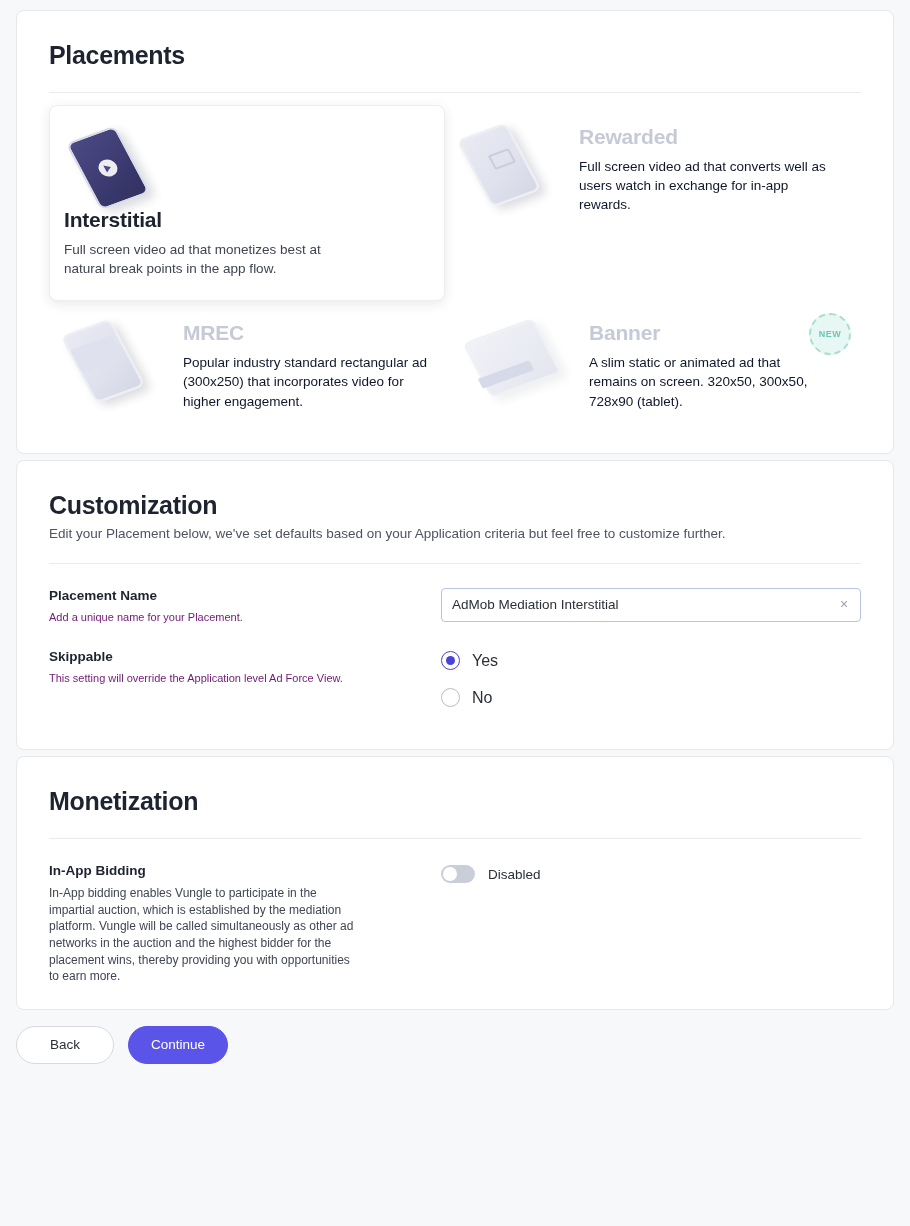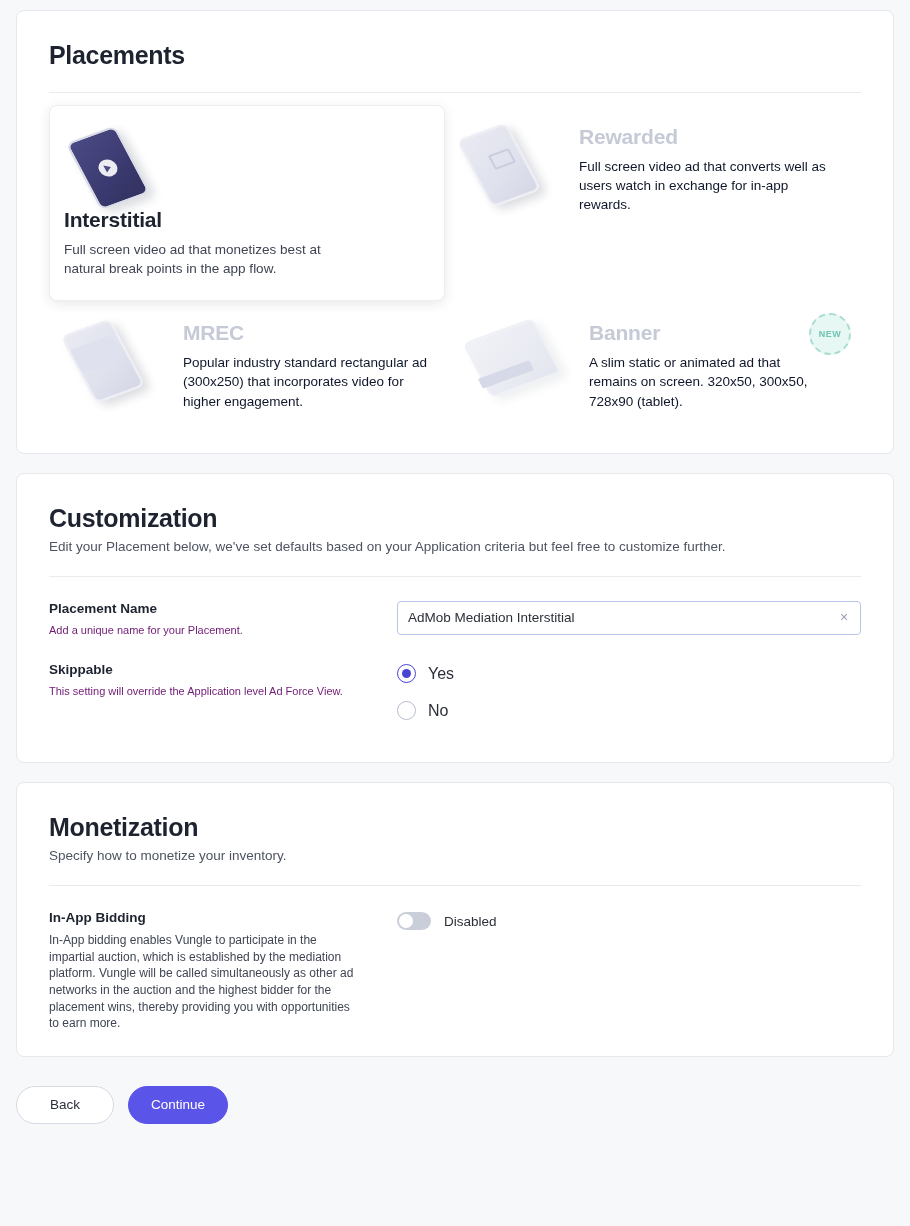--- a/index.html
+++ b/index.html
@@ -15,21 +15,21 @@
     min-height: 1226px;
   }
   .page {
     width: 910px;
     padding: 10px 16px 0 16px;
   }
   .card {
     background: #ffffff;
     border: 1px solid #e6e8ec;
     border-radius: 8px;
-    margin-bottom: 19px;
+    margin-bottom: 6px;
   }
   .card-inner {
     padding: 30px 32px 24px 32px;
   }
   h2.section-title {
     font-size: 25px;
     font-weight: bold;
     letter-spacing: -0.3px;
     margin: 0 0 6px 0;
     color: #1e2330;
@@ -185,20 +185,21 @@
     justify-content: center;
     margin-left: auto;
     margin-top: -6px;
   }
 
   
   .form-row {
     display: flex;
     align-items: flex-start;
     margin-top: 24px;
+    gap: 44px;
   }
   .form-label-col {
     width: 348px;
     min-width: 348px;
     padding-right: 24px;
   }
   .form-label {
     font-size: 13.5px;
     font-weight: bold;
     color: #1e2330;
@@ -421,21 +422,20 @@
             <span class="radio-label">No</span>
           </div>
         </div>
       </div>
     </div>
   </div>
 
   <div class="card">
     <div class="card-inner">
       <h2 class="section-title">Monetization</h2>
-      <p class="section-sub">Specify how to monetize your inventory.</p>
       <div class="divider"></div>
 
       <div class="form-row">
         <div class="form-label-col">
           <p class="form-label">In-App Bidding</p>
           <p class="form-help small">In-App bidding enables Vungle to participate in the impartial auction, which is established by the mediation platform. Vungle will be called simultaneously as other ad networks in the auction and the highest bidder for the placement wins, thereby providing you with opportunities to earn more.</p>
         </div>
         <div class="toggle-row">
           <span class="toggle">
               <span class="knob"></span>

